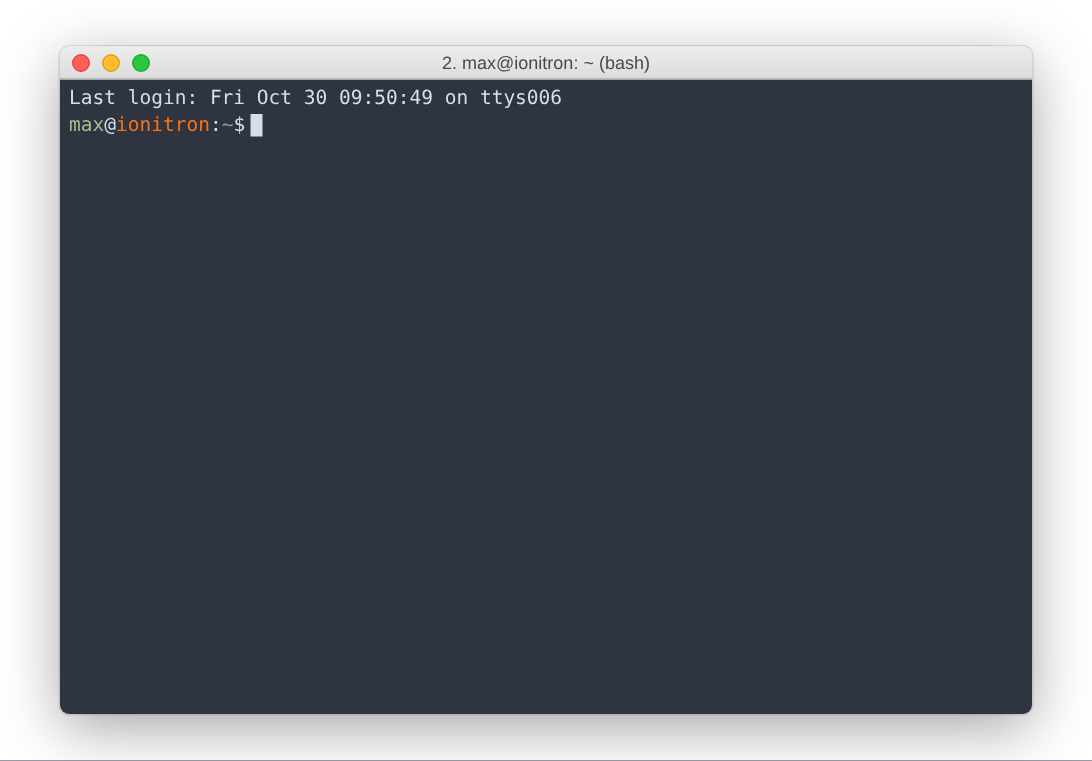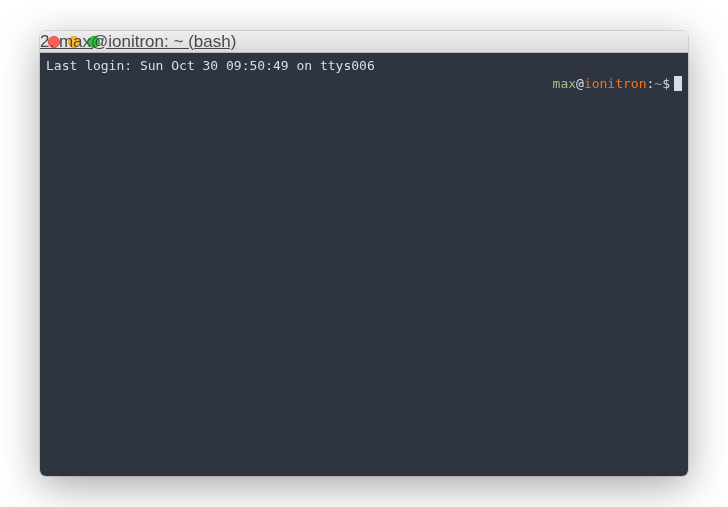--- a/index.html
+++ b/index.html
@@ -53,41 +53,40 @@
       border: 0.5px solid #dfa123;
     }
     .traffic-light.zoom {
       background: #28c940;
       border: 0.5px solid #1dac2c;
     }
     .window-title {
       position: absolute;
       left: 0;
       right: 0;
-      font-size: 17px;
+      text-align: center;
+      font-size: 12px;
       color: #4a4a4a;
       pointer-events: none;
-      text-decoration: underline;
     }
     .terminal-body {
       flex: 1;
       background: #2e3440;
       padding: 4px 6px;
       font-family: "Menlo", "Monaco", "Consolas", monospace;
       font-size: 13px;
       line-height: 1.35;
       color: #d8dee9;
     }
     .last-login {
       color: #d8dee9;
     }
     .prompt-line {
       display: flex;
       align-items: center;
-      justify-content: flex-end;
     }
     .prompt-user {
       color: #a3be8c;
     }
     .prompt-at {
       color: #d8dee9;
     }
     .prompt-host {
       color: #f97316;
     }
@@ -115,21 +114,21 @@
 <div class="window">
   <div class="titlebar">
     <div class="traffic-lights">
       <div class="traffic-light close"></div>
       <div class="traffic-light minimize"></div>
       <div class="traffic-light zoom"></div>
     </div>
     <div class="window-title">2. max@ionitron: ~ (bash)</div>
   </div>
   <div class="terminal-body">
-    <div class="last-login">Last login: Sun Oct 30 09:50:49 on ttys006</div>
+    <div class="last-login">Last login: Fri Oct 30 09:50:49 on ttys006</div>
     <div class="prompt-line">
       <span class="prompt-user">max</span>
         <span class="prompt-at">@</span>
         <span class="prompt-host">ionitron</span>
         <span class="prompt-colon">:</span>
         <span class="prompt-path">~</span>
         <span class="prompt-dollar">$</span>
       <span class="cursor"></span>
     </div>
   </div>

